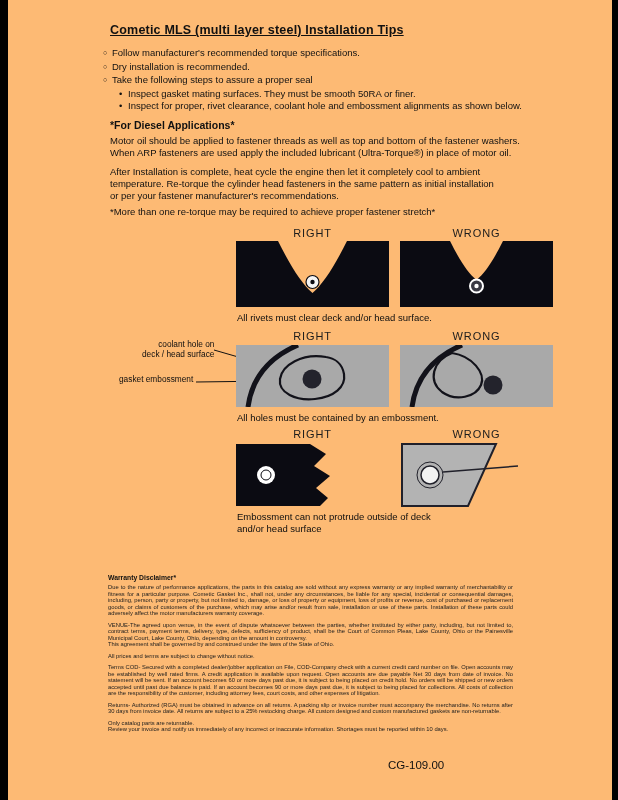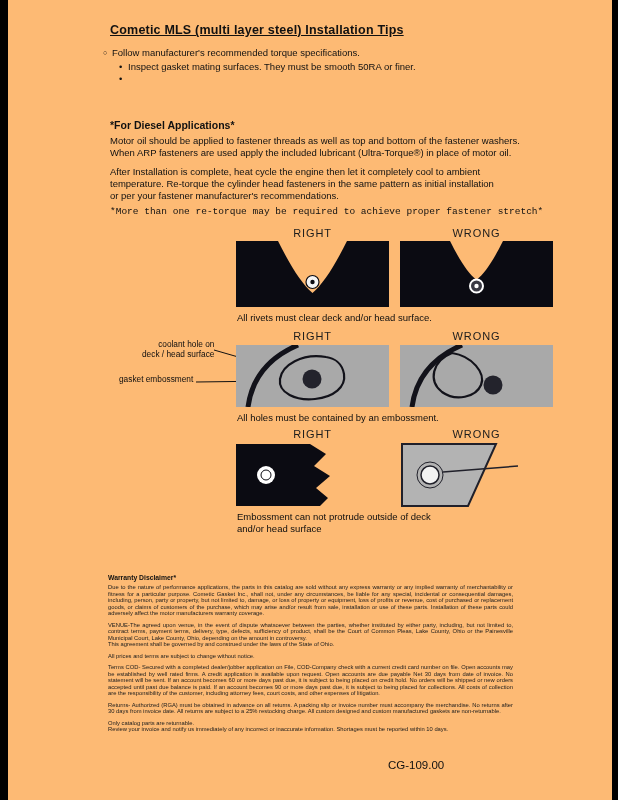--- a/index.html
+++ b/index.html
@@ -15,21 +15,21 @@
   .bullets { position:absolute; left:103px; top:47px; list-style:none; font-size:9.5px; line-height:12.6px; white-space:nowrap; }
   .bullets li.lvl2 { padding-left:16px; }
   .marker { display:inline-block; width:9px; }
   .marker.circle::before { content:"○"; font-size:7px; position:relative; top:-1px; }
   .marker.dot::before { content:"•"; font-size:9.5px; }
 
   .diesel-heading { position:absolute; left:110px; top:119px; font-size:10.5px; font-weight:bold;text-align:center; }
   .para { position:absolute; left:110px; font-size:9.5px; line-height:11.8px; white-space:pre; }
   .para.p1 { top:135px; }
   .para.p2 { top:166px; }
-  .para.p3 { top:206px;font-family:Liberation Mono, monospace; }
+  .para.p3 { top:206px; }
 
   .dg-label { position:absolute; width:153px; text-align:center; font-size:11px; letter-spacing:.9px; color:#1c1c1c; }
   .panel { position:absolute; width:153px; }
   .panel svg { display:block; }
   .caption { position:absolute; left:237px; font-size:9.5px; line-height:11.5px; white-space:pre; color:#0e0e0e; }
   .annot { position:absolute; font-size:8.3px; line-height:9.6px; white-space:pre; color:#0e0e0e;text-align:right; }
   .annot-arrows { position:absolute; left:196px; top:344px; }
 
   .warranty-heading { position:absolute; left:108px; top:574px; font-size:6.8px; font-weight:bold; }
   .fineprint { position:absolute; left:108px; top:584px; width:405px; }
@@ -41,22 +41,24 @@
 <body>
 
 <div class="page">
   <div class="edge edge-left"></div>
   <div class="edge edge-right"></div>
 
   <h1 class="title">Cometic MLS (multi layer steel) Installation Tips</h1>
 
   <ul class="bullets">
     <li class="lvl1"><span class="marker circle"></span><span>Follow manufacturer's recommended torque specifications.</span></li>
+    <li class="lvl1"><span class="marker circle"></span><span>Dry installation is recommended.</span></li>
+    <li class="lvl1"><span class="marker circle"></span><span>Take the following steps to assure a proper seal</span></li>
     <li class="lvl2"><span class="marker dot"></span><span>Inspect gasket mating surfaces.  They must be smooth 50RA or finer.</span></li>
-    <li class="lvl2"><span class="marker dot"></span></li>
+    <li class="lvl2"><span class="marker dot"></span><span>Inspect for proper, rivet clearance, coolant hole and embossment alignments as shown below.</span></li>
   </ul>
 
   <h2 class="diesel-heading">*For Diesel Applications*</h2>
   <p class="para p2">After Installation is complete, heat cycle the engine then let it completely cool to ambient
 temperature. Re-torque the cylinder head fasteners in the same pattern as initial installation
 or per your fastener manufacturer's recommendations.</p>
   <p class="para p1">Motor oil should be applied to fastener threads as well as top and bottom of the fastener washers.
 When ARP fasteners are used apply the included lubricant (Ultra-Torque®) in place of motor oil.</p>
   <p class="para p3">*More than one re-torque may be required to achieve proper fastener stretch*</p>
 

